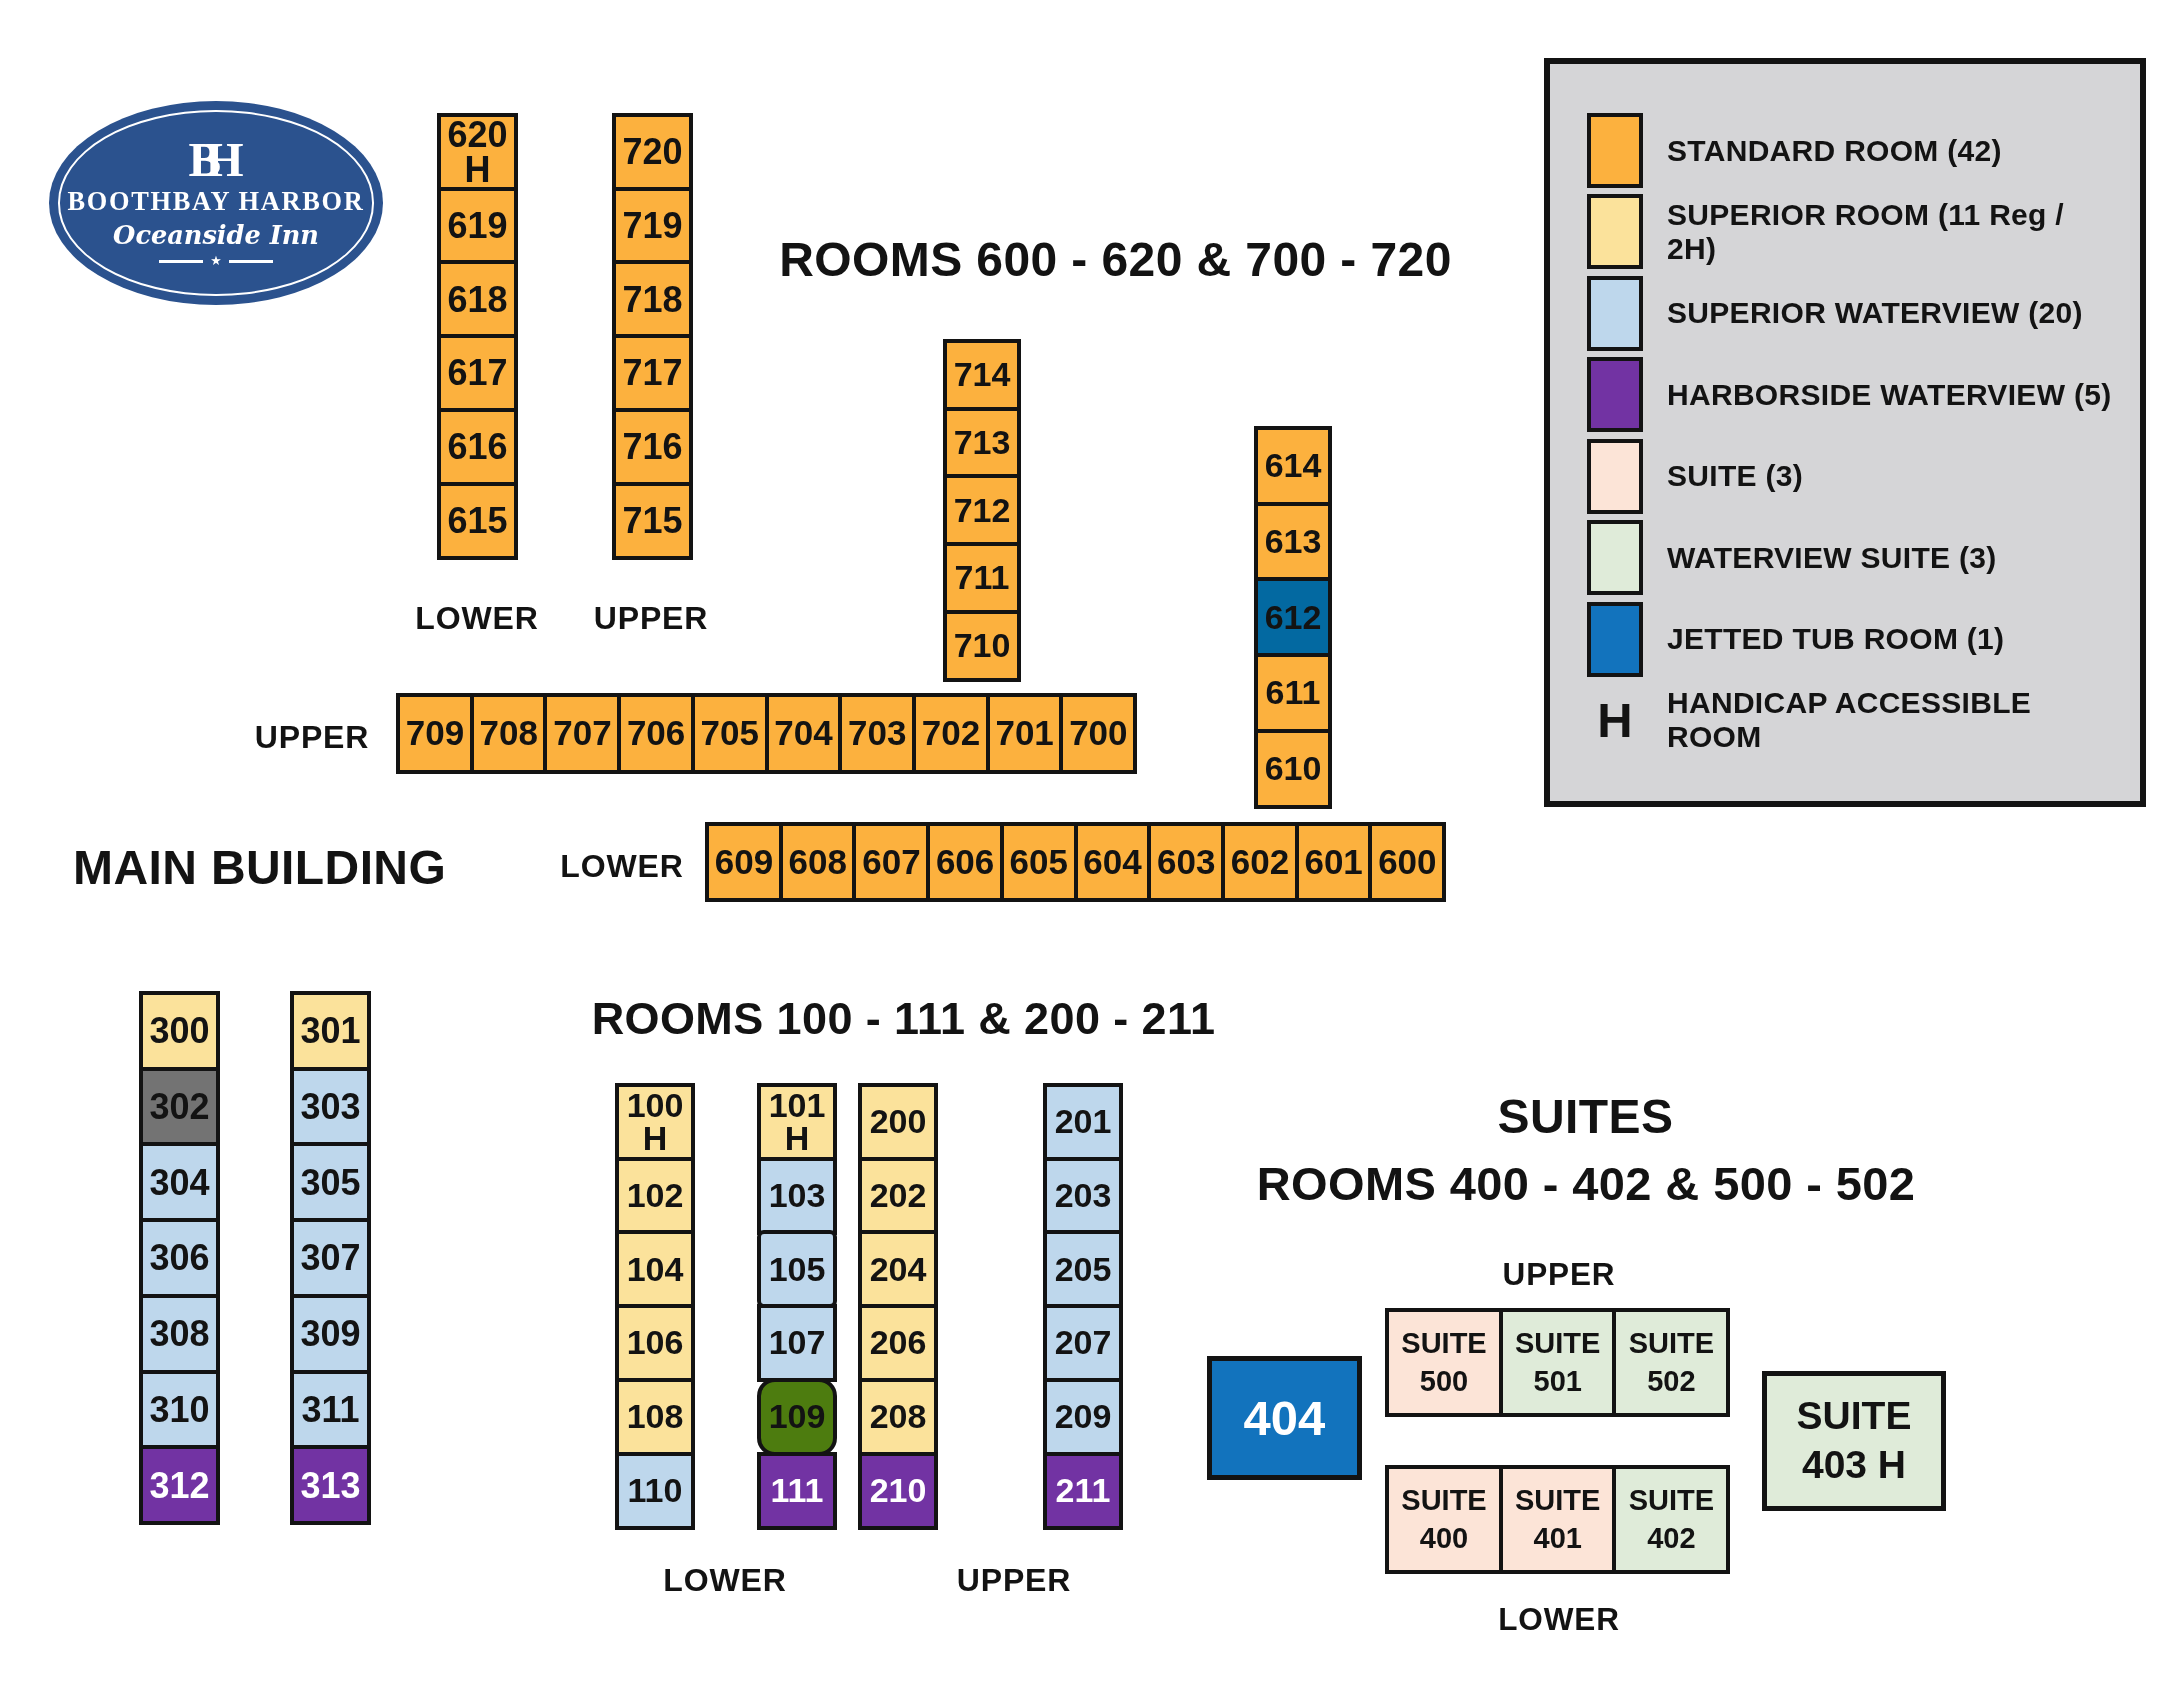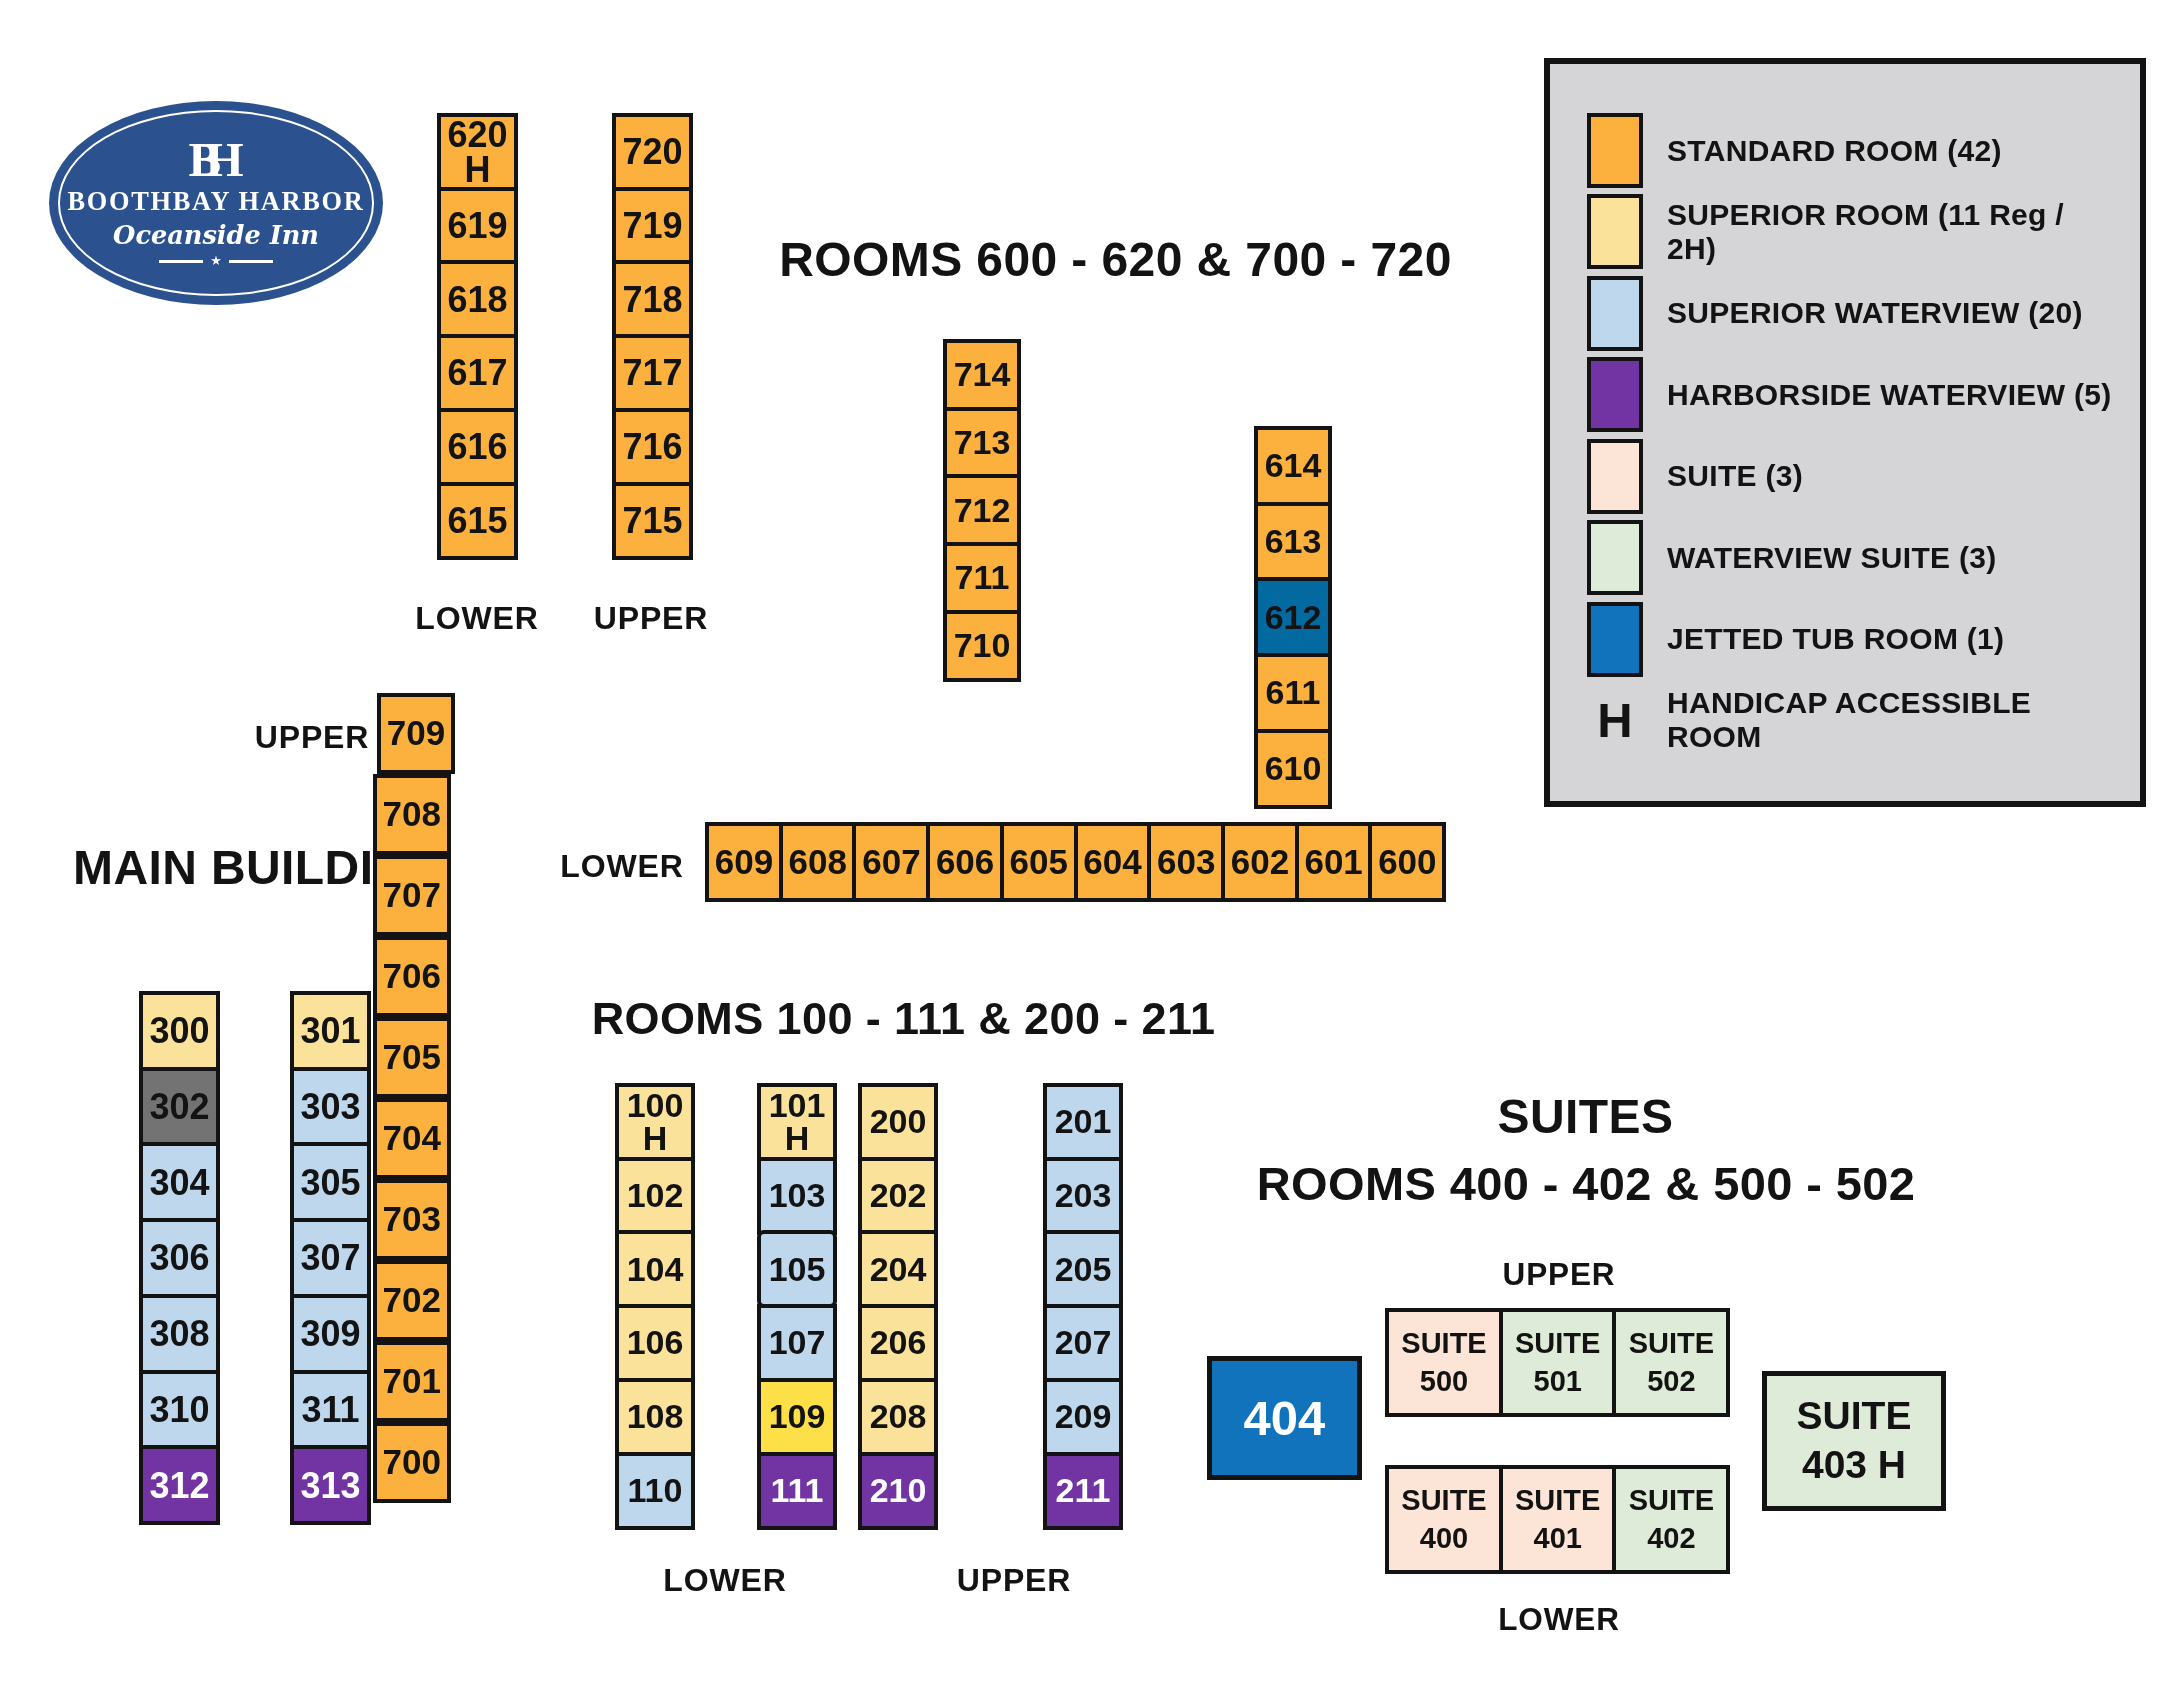--- a/index.html
+++ b/index.html
@@ -37,21 +37,21 @@
   .rowh{flex-direction:row;}
   .cell{box-sizing:border-box;width:var(--cw);height:var(--ch);border:4.3px solid #131313;
     display:flex;flex-direction:column;align-items:center;justify-content:center;
     font-weight:bold;font-size:var(--fs,36px);line-height:.98;text-align:center;}
   .col .cell + .cell{margin-top:-4.3px;}
   .rowh .cell + .cell{margin-left:-4.3px;}
   .cell.light{color:#ffffff;}
   .c620{left:437px;top:113px;--cw:81px;--ch:78px;}
   .c720{left:612px;top:113px;--cw:81px;--ch:78px;}
   .c714{left:943px;top:339px;--cw:78px;--ch:72px;--fs:34px;}
-  .r700{left:377px;top:693px;flex-direction:column;--cw:78px;--ch:81px;--fs:35px;}
+  .r700{left:396px;top:693px;--cw:78px;--ch:81px;--fs:35px;}
   .c614{left:1254px;top:426px;--cw:78px;--ch:80px;--fs:34px;}
   .r600{left:705px;top:822px;--cw:78px;--ch:80px;--fs:35px;}
   .c300{left:139px;top:991px;--cw:81px;--ch:80px;}
   .c301{left:290px;top:991px;--cw:81px;--ch:80px;}
   .c100{left:615px;top:1083px;--cw:80px;--ch:78px;--fs:34px;}
   .c101{left:757px;top:1083px;--cw:80px;--ch:78px;--fs:34px;}
   .c200{left:858px;top:1083px;align-items:flex-end;--cw:80px;--ch:78px;--fs:34px;}
   .c201{left:1043px;top:1083px;--cw:80px;--ch:78px;--fs:34px;}
   .rSU{left:1385px;top:1308px;--cw:118px;--ch:109px;--fs:29px;}
   .rSL{left:1385px;top:1465px;--cw:118px;--ch:109px;--fs:29px;}
@@ -312,21 +312,21 @@
       </div>
       <div class="cell" style="background: rgb(190, 215, 236);">
         <div>103</div>
       </div>
       <div class="cell" style="background: rgb(190, 215, 236); border-radius: 7px;">
         <div>105</div>
       </div>
       <div class="cell" style="background: rgb(190, 215, 236);">
         <div>107</div>
       </div>
-      <div class="cell" style="background: #fde047;">
+      <div class="cell" style="background: #4d7c0f; border-radius: 18px;">
         <div>109</div>
       </div>
       <div class="cell light" style="background: rgb(114, 51, 163);">
         <div>111</div>
       </div>
     </div>
   <div class="host col c200">
       <div class="cell" style="background: rgb(251, 226, 155);">
         <div>200</div>
       </div>

